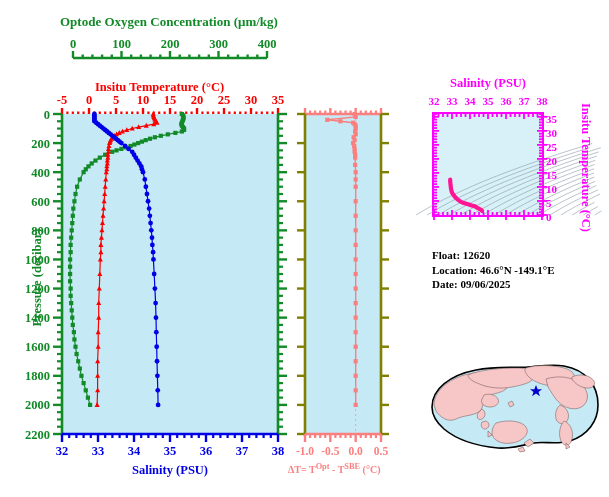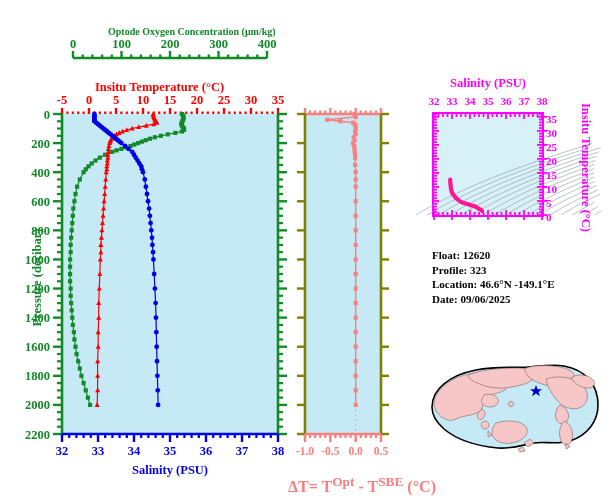--- a/index.html
+++ b/index.html
@@ -29,21 +29,21 @@
 
   #meta{left:432px;top:248px;width:176px;font-size:11px;
         color:#000;line-height:14.6px;font-weight:bold;}
   #meta div{white-space:nowrap;}
 
   #map-wrap{left:424px;top:355px;width:180px;height:110px;}
 </style>
 </head>
 <body>
 
-<div class="abs lbl c-oxy" style="left:60px;top:26px;font-size:10px;margin-left:48px;">Optode Oxygen Concentration (μm/kg)</div>
+<div class="abs lbl c-oxy" style="left:60px;top:14px;font-size:13px;">Optode Oxygen Concentration (μm/kg)</div>
 
 <svg class="abs" style="left:62px;top:36px;" width="220" height="28">
   <g id="oxy-ticklabels" fill="#128a28" font-size="12.5" text-anchor="middle">
       <text x="11" y="12">0</text>
       <text x="59.5" y="12">100</text>
       <text x="108" y="12">200</text>
       <text x="156.5" y="12">300</text>
       <text x="205" y="12">400</text>
     </g>
   <g id="oxy-ticks" stroke="#128a28" stroke-width="2.4">
@@ -602,21 +602,21 @@
       <line x1="65.86666666666666" y1="2" x2="65.86666666666666" y2="6"></line>
       <line x1="70.93333333333332" y1="2" x2="70.93333333333332" y2="6"></line>
     </g>
   <g id="dt-ticklabels" fill="#fb7f7f" font-size="11.5" text-anchor="middle">
       <text x="0" y="23">-1.0</text>
       <text x="25.333333333333332" y="23">-0.5</text>
       <text x="50.666666666666664" y="23">0.0</text>
       <text x="76" y="23">0.5</text>
     </g>
 </svg>
-<div class="abs lbl c-dt" style="left:288px;top:462px;width:112px;font-size:16px;margin-top:12px;">
+<div class="abs lbl c-dt" style="left:288px;top:462px;width:112px;font-size:10px;">
   <span>ΔT= T<sup>Opt</sup> - T<sup>SBE</sup> (°C)</span>
 </div>
 
 <div class="abs lbl c-ts" style="left:432px;top:76px;width:112px;text-align:center;font-size:12.5px;">Salinity (PSU)</div>
 
 <svg class="abs" style="left:432px;top:92px;" width="114" height="18">
   <g id="ts-xlabels" fill="#ff00ff" font-size="11" text-anchor="middle">
       <text x="2" y="13">32</text>
       <text x="20" y="13">33</text>
       <text x="38" y="13">34</text>
@@ -812,24 +812,20 @@
 
 <div class="abs lbl c-ts" style="left:520px;top:160px;width:130px;text-align:center;
             transform:rotate(90deg);font-size:12.5px;">Insitu Temperature (°C)</div>
 
 <div class="abs" id="meta">
   <div>
     <span>Float:</span>
     <span>12620</span>
   </div>
   <div>
-    <span>Profile:</span>
-    <span>323</span>
-  </div>
-  <div>
     <span>Location:</span>
     <span>46.6°N -149.1°E</span>
   </div>
   <div>
     <span>Date:</span>
     <span>09/06/2025</span>
   </div>
 </div>
 
 <div class="abs" id="map-wrap">

